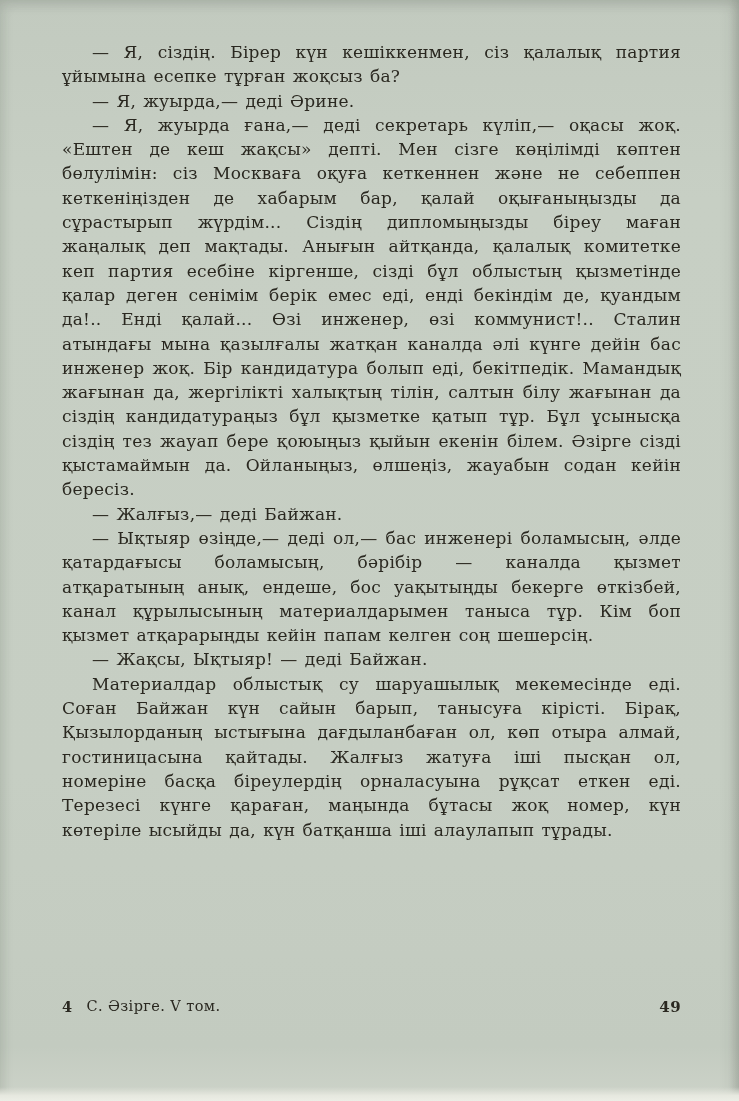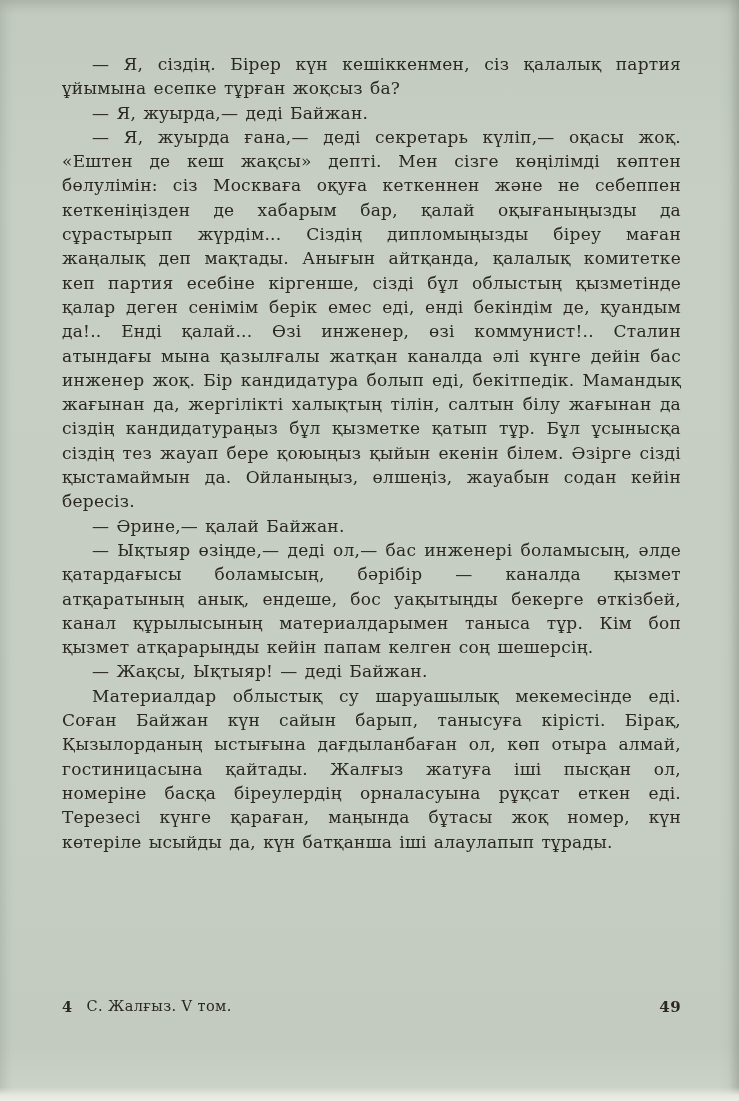--- a/index.html
+++ b/index.html
@@ -16,21 +16,21 @@
     background: linear-gradient(180deg, #c2cabf 0%, #c7cfc4 18%, #c6cec3 70%, #c3cbc0 95%, #cdd3c9 100%);
     box-shadow: inset -7px 0 14px rgba(40,45,38,0.10),
                 inset 5px 0 12px rgba(40,45,38,0.06),
                 inset 0 6px 12px rgba(40,45,38,0.07);
     overflow: hidden;
     font-family: "DejaVu Serif", "Liberation Serif", serif;
     color: #2a2820;
   }
   .text-block {
     position: absolute;
-    top: 52px;
+    top: 40px;
     left: 62px;
     width: 619px;
   }
   .para {
     margin: 0;
     font-size: 17px;
     line-height: 24.3px;
     text-align: justify;
     text-indent: 30px;
     letter-spacing: 0.25px;
@@ -75,32 +75,32 @@
     background: linear-gradient(90deg, rgba(70,78,66,0) 0%, rgba(70,78,66,0.10) 100%);
   }
 </style>
 </head>
 <body>
 
 <div class="page">
 
   <main class="text-block">
     <p class="para">— Я, сіздің. Бірер күн кешіккенмен, сіз қалалық партия ұйымына есепке тұрған жоқсыз ба?</p>
-    <p class="para">— Я, жуырда,— деді Байжан.</p>
+    <p class="para">— Я, жуырда,— деді Әрине.</p>
     <p class="para">— Я, жуырда ғана,— деді секретарь күліп,— оқасы жоқ. «Ештен де кеш жақсы» депті. Мен сізге көңілімді көптен бөлулімін: сіз Москваға оқуға кеткеннен және не себеппен кеткеніңізден де хабарым бар, қалай оқығаныңызды да сұрастырып жүрдім... Сіздің дипломыңызды біреу маған жаңалық деп мақтады. Анығын айтқанда, қалалық комитетке кеп партия есебіне кіргенше, сізді бұл облыстың қызметінде қалар деген сенімім берік емес еді, енді бекіндім де, қуандым да!.. Енді қалай... Өзі инженер, өзі коммунист!.. Сталин атындағы мына қазылғалы жатқан каналда әлі күнге дейін бас инженер жоқ. Бір кандидатура болып еді, бекітпедік. Мамандық жағынан да, жергілікті халықтың тілін, салтын білу жағынан да сіздің кандидатураңыз бұл қызметке қатып тұр. Бұл ұсынысқа сіздің тез жауап бере қоюыңыз қыйын екенін білем. Әзірге сізді қыстамаймын да. Ойланыңыз, өлшеңіз, жауабын содан кейін бересіз.</p>
-    <p class="para">— Әрине,— қалай Байжан.</p>
+    <p class="para">— Жалғыз,— деді Байжан.</p>
     <p class="para">— Ықтыяр өзіңде,— деді ол,— бас инженері боламысың, әлде қатардағысы боламысың, бәрібір — каналда қызмет атқаратының анық, ендеше, бос уақытыңды бекерге өткізбей, канал құрылысының материалдарымен таныса тұр. Кім боп қызмет атқарарыңды кейін папам келген соң шешерсің.</p>
     <p class="para">— Жақсы, Ықтыяр! — деді Байжан.</p>
     <p class="para">Материалдар облыстық су шаруашылық мекемесінде еді. Соған Байжан күн сайын барып, танысуға кірісті. Бірақ, Қызылорданың ыстығына дағдыланбаған ол, көп отыра алмай, гостиницасына қайтады. Жалғыз жатуға іші пысқан ол, номеріне басқа біреулердің орналасуына рұқсат еткен еді. Терезесі күнге қараған, маңында бұтасы жоқ номер, күн көтеріле ысыйды да, күн батқанша іші алаулапып тұрады.</p>
   </main>
 
   <footer class="footer">
     <span class="sig">
       <span class="signum">4</span>
-      <span>С. Жалғыз. V том.</span>
+      <span>С. Әзірге. V том.</span>
     </span>
     <span class="pagenum">49</span>
   </footer>
 
   <div class="right-edge-shade"></div>
   <div class="bottom-edge"></div>
 
 </div>
 
 </body></html>

